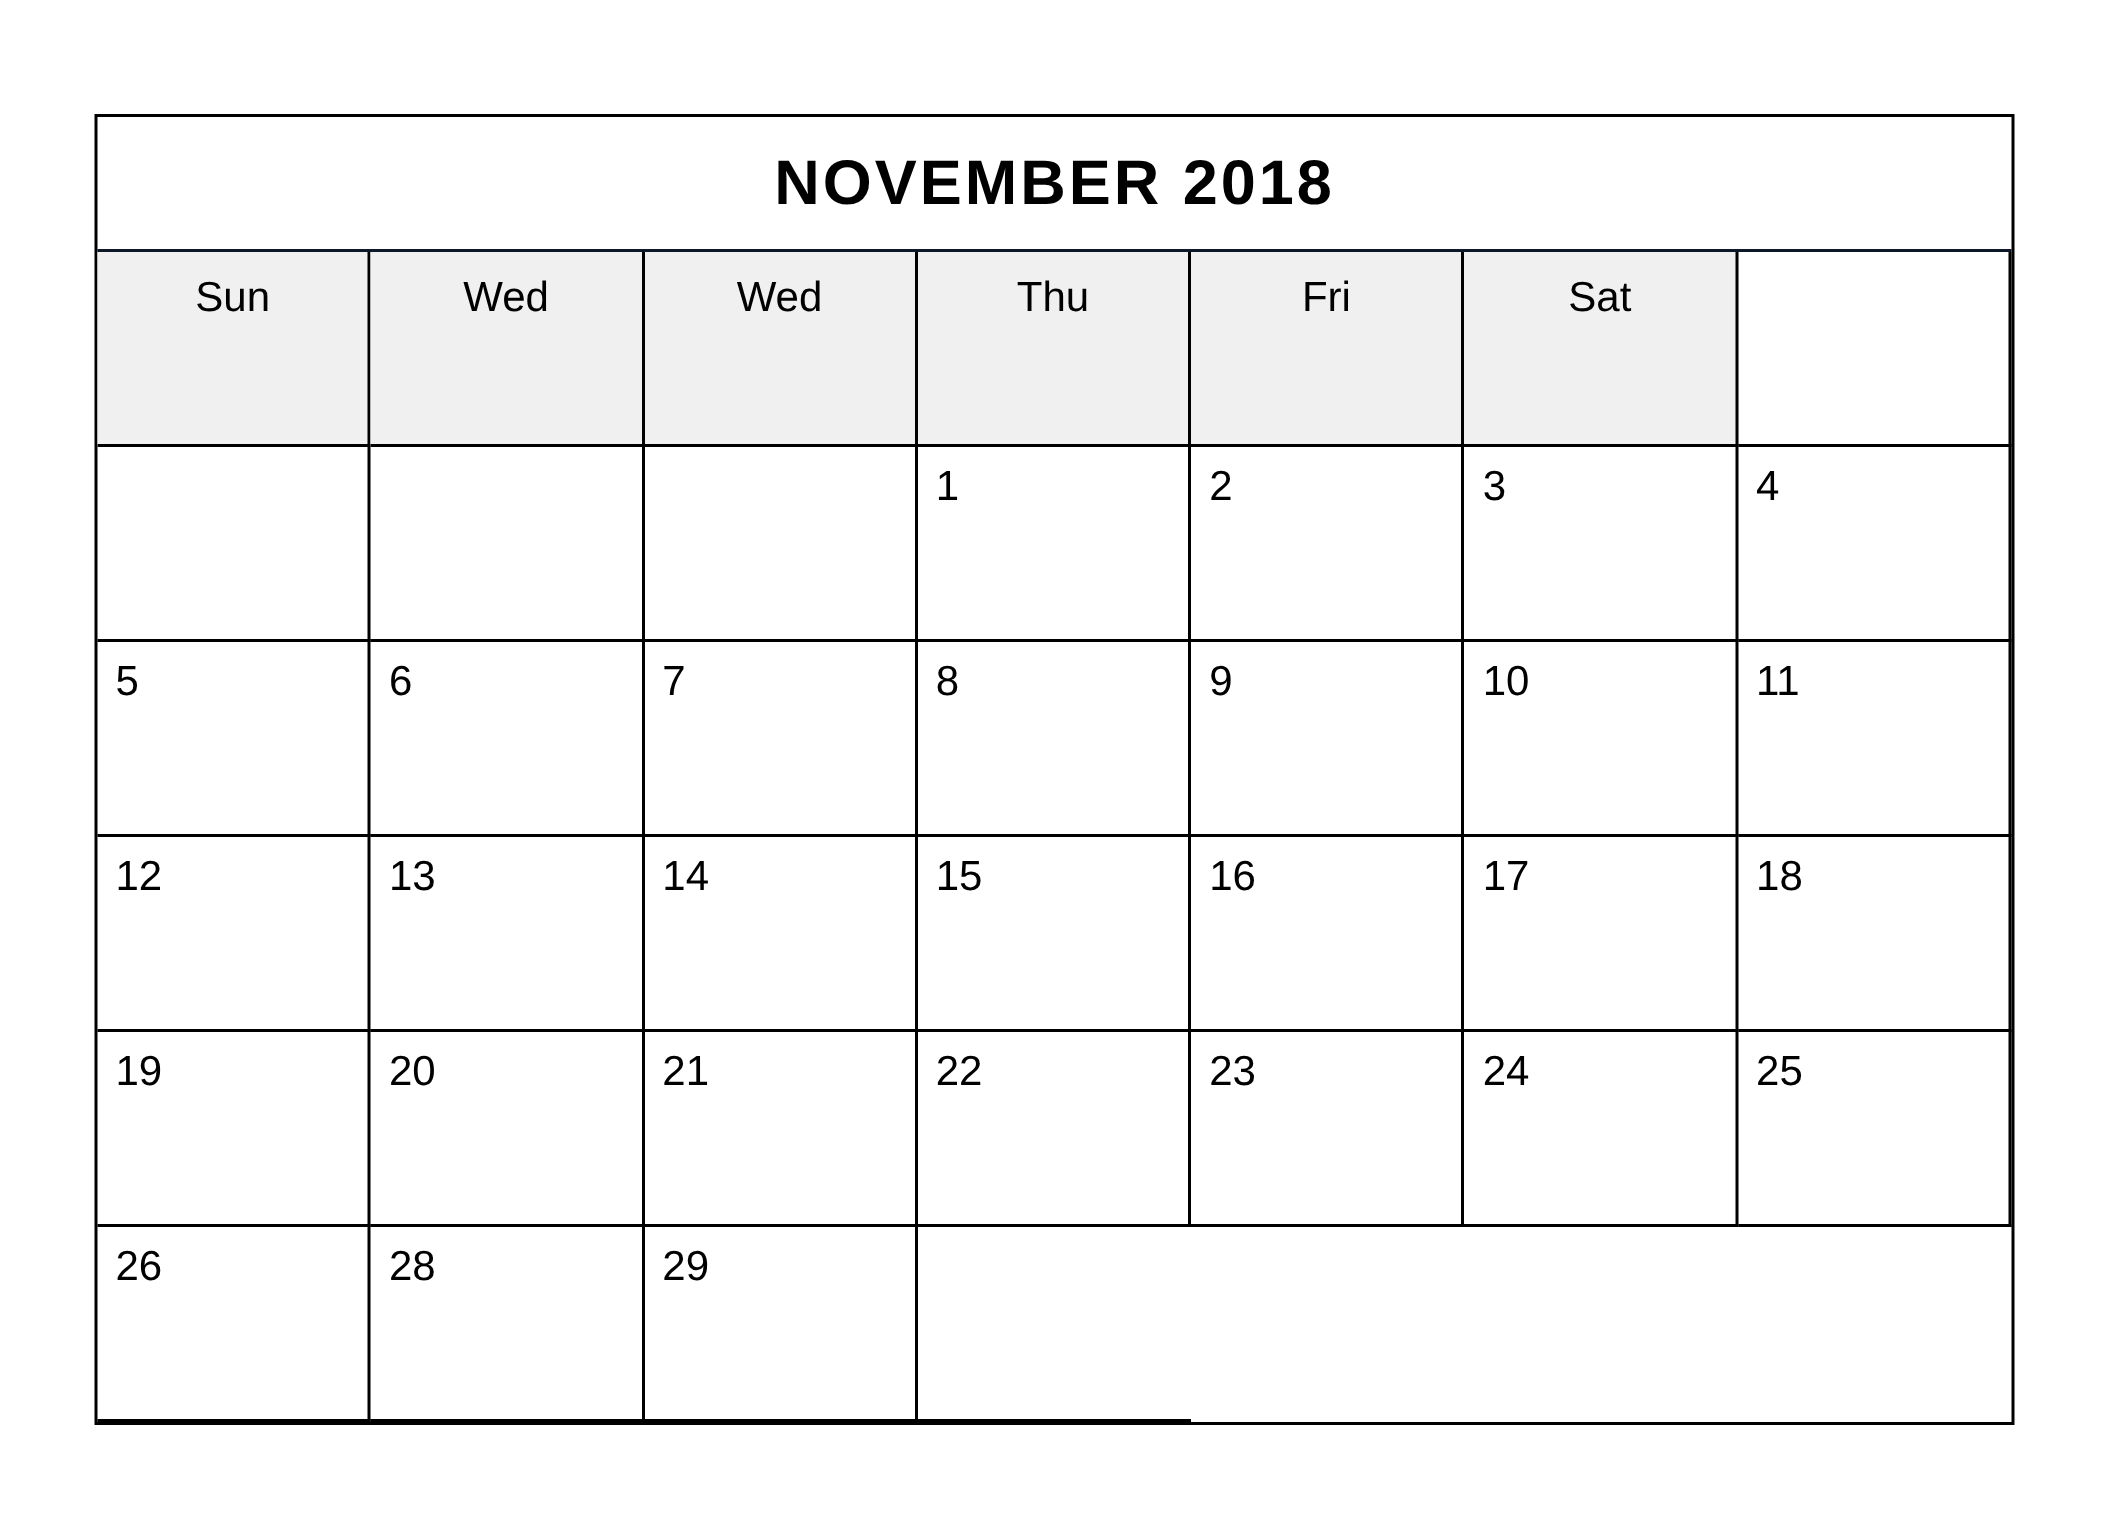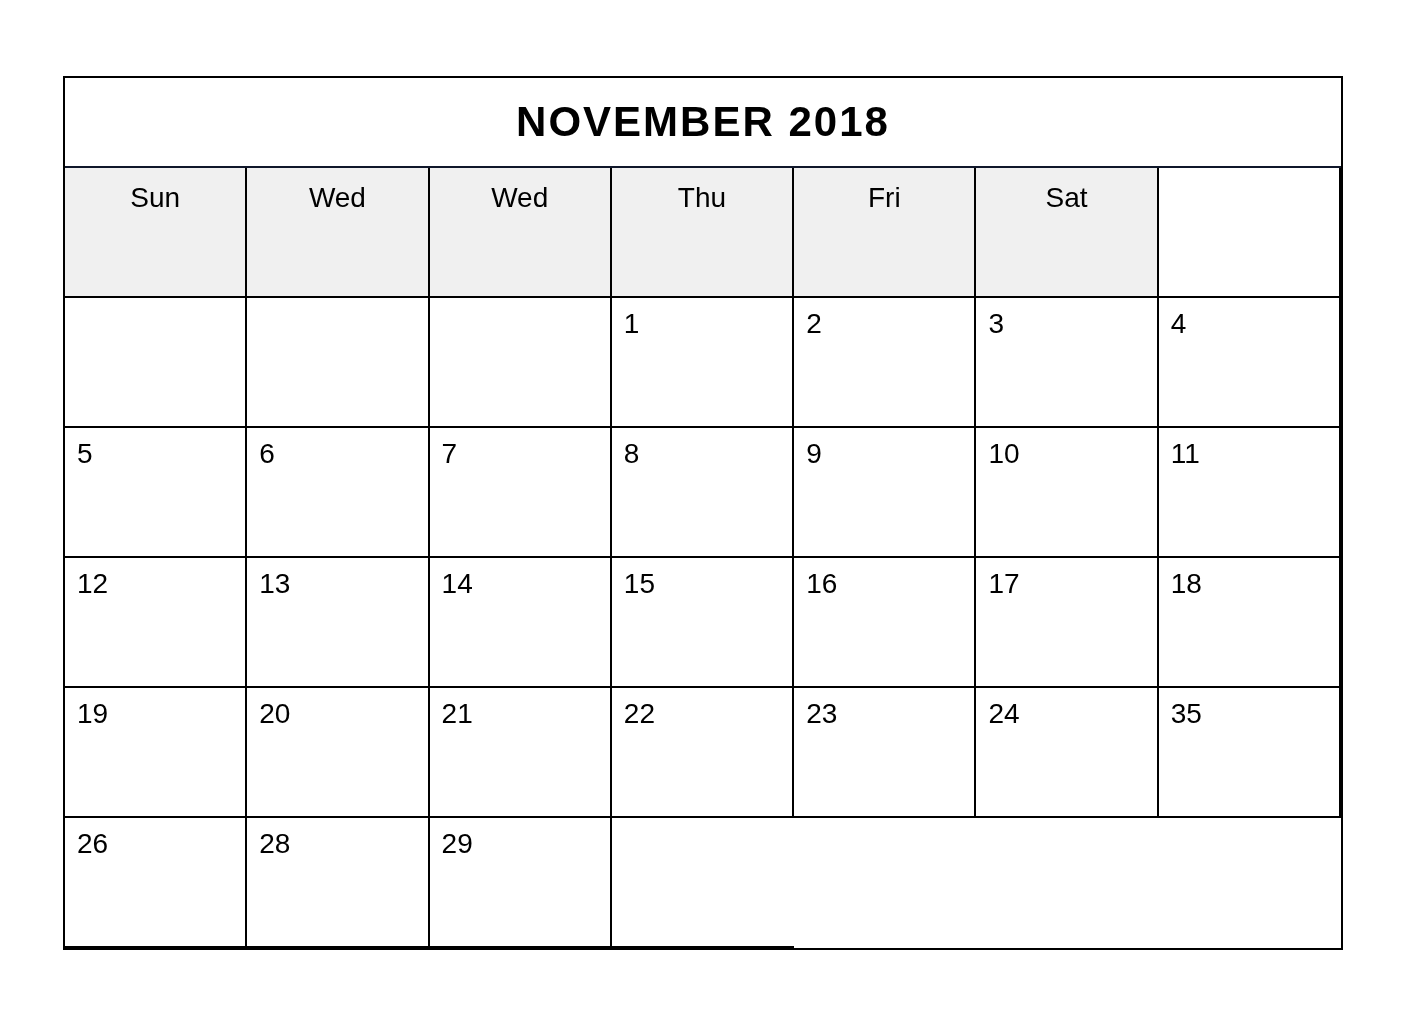--- a/index.html
+++ b/index.html
@@ -108,19 +108,19 @@
       <div class="day-cell">15</div>
       <div class="day-cell">16</div>
       <div class="day-cell">17</div>
       <div class="day-cell">18</div>
       <div class="day-cell">19</div>
       <div class="day-cell">20</div>
       <div class="day-cell">21</div>
       <div class="day-cell">22</div>
       <div class="day-cell">23</div>
       <div class="day-cell">24</div>
-      <div class="day-cell last-row">35</div>
+      <div class="day-cell last-row">25</div>
       <div class="day-cell last-row">26</div>
       <div class="day-cell last-row">28</div>
       <div class="day-cell last-row">29</div>
       <div class="day-cell last-row empty"></div>
     </div>
 </div>
 
 </body></html>

